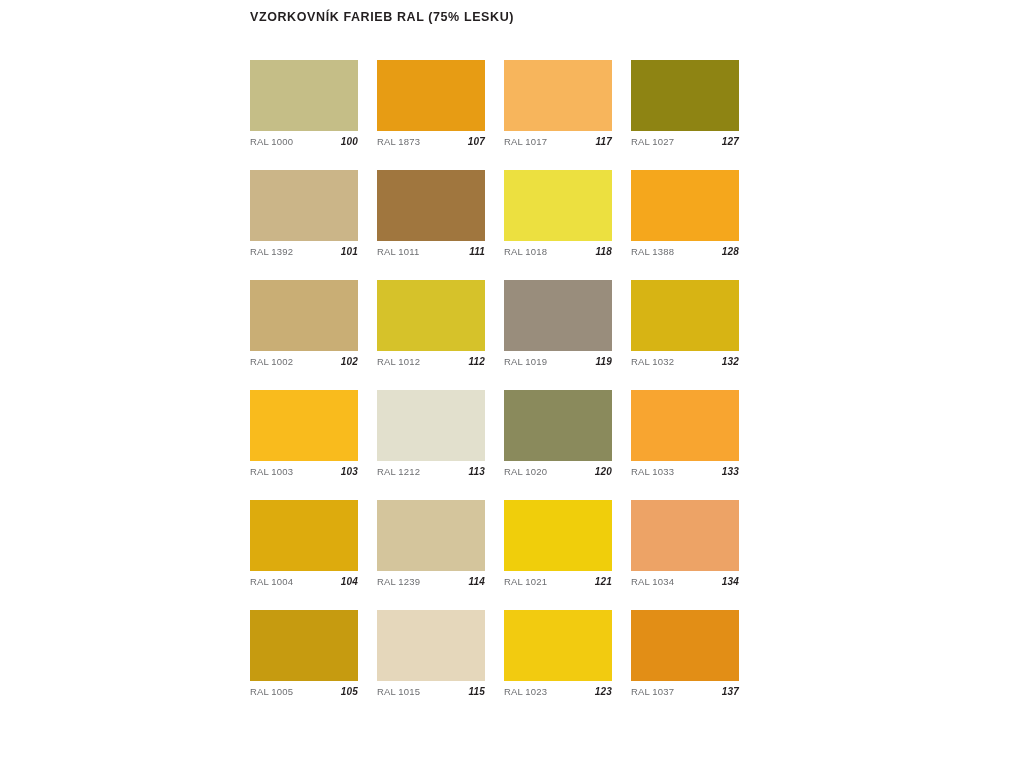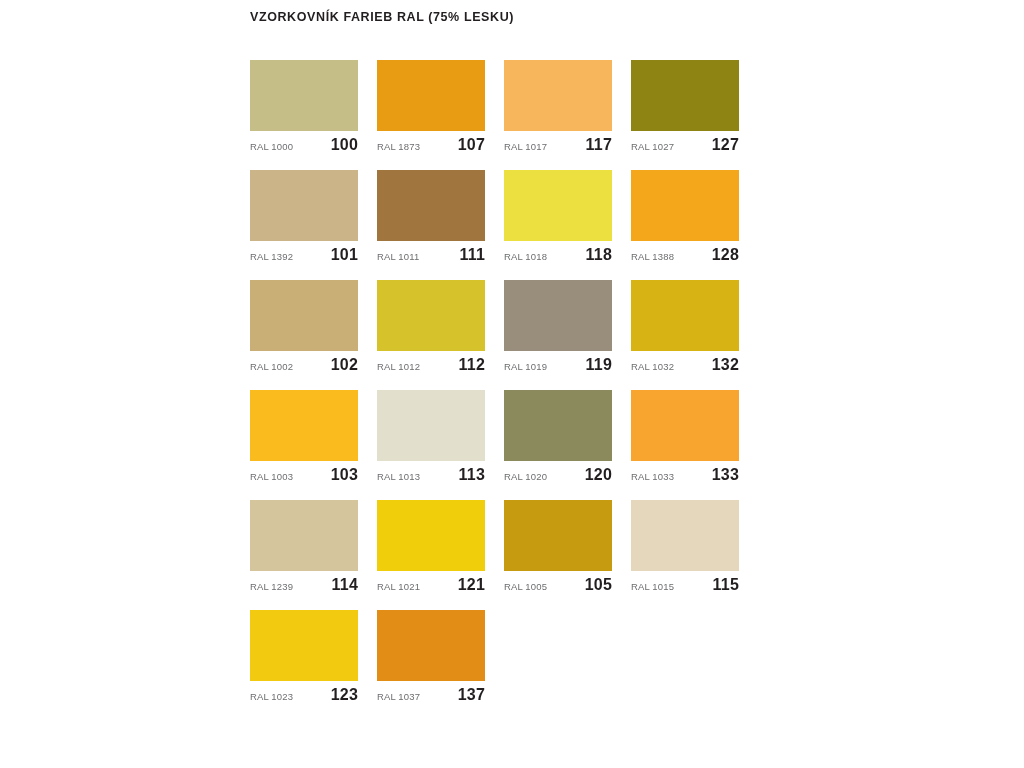--- a/index.html
+++ b/index.html
@@ -56,24 +56,25 @@
     align-items: baseline;
     justify-content: space-between;
     white-space: nowrap;
   }
   .ral-name {
     font-size: 9.5px;
     color: #6d6e71;
     letter-spacing: 0.15px;
   }
   .ral-code {
-    font-size: 16px;
+    font-size: 10px;
     font-weight: bold;
     color: #231f20;
     letter-spacing: 0.2px;
+    font-style: italic;
   }
 </style>
 </head>
 <body>
 
 <div id="page">
 
   <div id="title">VZORKOVNÍK FARIEB RAL (75% LESKU)</div>
 
   <div id="grid">
@@ -164,53 +165,67 @@
       <div class="cell">
         <div class="swatch" style="background-color: rgb(249, 187, 29);"></div>
         <div class="caption">
           <span class="ral-name">RAL 1003</span>
           <span class="ral-code">103</span>
         </div>
       </div>
       <div class="cell">
         <div class="swatch" style="background-color: rgb(226, 224, 205);"></div>
         <div class="caption">
-          <span class="ral-name">RAL 1013</span>
+          <span class="ral-name">RAL 1212</span>
           <span class="ral-code">113</span>
         </div>
       </div>
       <div class="cell">
         <div class="swatch" style="background-color: rgb(138, 138, 92);"></div>
         <div class="caption">
           <span class="ral-name">RAL 1020</span>
           <span class="ral-code">120</span>
         </div>
       </div>
       <div class="cell">
         <div class="swatch" style="background-color: rgb(248, 165, 48);"></div>
         <div class="caption">
           <span class="ral-name">RAL 1033</span>
           <span class="ral-code">133</span>
         </div>
       </div>
       <div class="cell">
+        <div class="swatch" style="background-color: rgb(221, 171, 13);"></div>
+        <div class="caption">
+          <span class="ral-name">RAL 1004</span>
+          <span class="ral-code">104</span>
+        </div>
+      </div>
+      <div class="cell">
         <div class="swatch" style="background-color: rgb(212, 197, 156);"></div>
         <div class="caption">
           <span class="ral-name">RAL 1239</span>
           <span class="ral-code">114</span>
         </div>
       </div>
       <div class="cell">
         <div class="swatch" style="background-color: rgb(240, 206, 11);"></div>
         <div class="caption">
           <span class="ral-name">RAL 1021</span>
           <span class="ral-code">121</span>
         </div>
       </div>
       <div class="cell">
+        <div class="swatch" style="background-color: rgb(237, 163, 102);"></div>
+        <div class="caption">
+          <span class="ral-name">RAL 1034</span>
+          <span class="ral-code">134</span>
+        </div>
+      </div>
+      <div class="cell">
         <div class="swatch" style="background-color: rgb(198, 155, 16);"></div>
         <div class="caption">
           <span class="ral-name">RAL 1005</span>
           <span class="ral-code">105</span>
         </div>
       </div>
       <div class="cell">
         <div class="swatch" style="background-color: rgb(229, 215, 187);"></div>
         <div class="caption">
           <span class="ral-name">RAL 1015</span>

